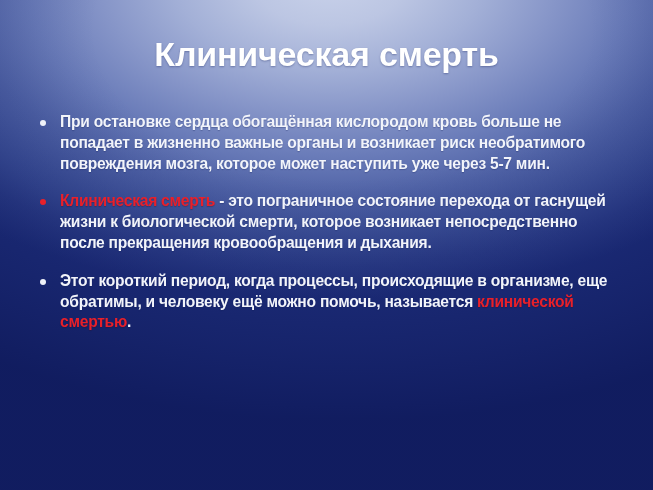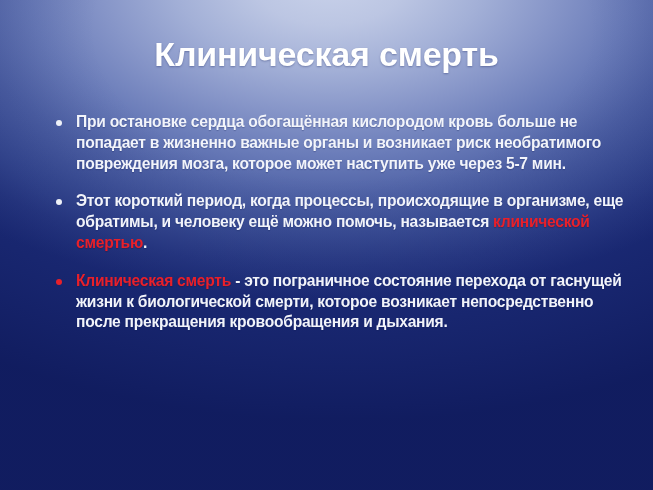--- a/index.html
+++ b/index.html
@@ -64,21 +64,21 @@
     font-weight: bold;
     letter-spacing: -0.2px;
     line-height: 40px;
     white-space: nowrap;
     text-shadow: 0 1px 2px rgba(20,32,90,0.35);
   }
 
   
   #body-block {
     position: absolute;
-    left: 49px;
+    left: 33px;
     top: 112px;
     width: 592px;
   }
 
   .bullet-item {
     position: relative;
     padding-left: 27px;
     margin-bottom: 17px;
   }
   .bullet-item:last-child {
@@ -127,27 +127,27 @@
   <div id="body-block">
 
     <div class="bullet-item">
       <span class="bullet-marker"></span>
       <div class="bullet-text">
         <span>При остановке сердца обогащённая кислородом кровь больше не попадает в жизненно важные органы и возникает риск необратимого повреждения мозга, которое может наступить уже через 5-7 мин.</span>
       </div>
     </div>
 
     <div class="bullet-item">
-      <span class="bullet-marker"></span>
+      <span class="bullet-marker red"></span>
       <div class="bullet-text">
-        <span>Этот короткий период, когда процессы, происходящие в организме, еще  обратимы, и человеку ещё можно помочь, называется </span><span class="accent">клинической смертью</span><span>.</span>
+        <span class="accent">Клиническая смерть</span><span> - это пограничное состояние перехода от гаснущей жизни к биологической смерти, которое возникает непосредственно после прекращения кровообращения и дыхания.</span>
       </div>
     </div>
 
     <div class="bullet-item">
-      <span class="bullet-marker red"></span>
+      <span class="bullet-marker"></span>
       <div class="bullet-text">
-        <span class="accent">Клиническая смерть</span><span> - это пограничное состояние перехода от гаснущей жизни к биологической смерти, которое возникает непосредственно после прекращения кровообращения и дыхания.</span>
+        <span>Этот короткий период, когда процессы, происходящие в организме, еще  обратимы, и человеку ещё можно помочь, называется </span><span class="accent">клинической смертью</span><span>.</span>
       </div>
     </div>
 
   </div>
 </div>
 
 </body></html>

